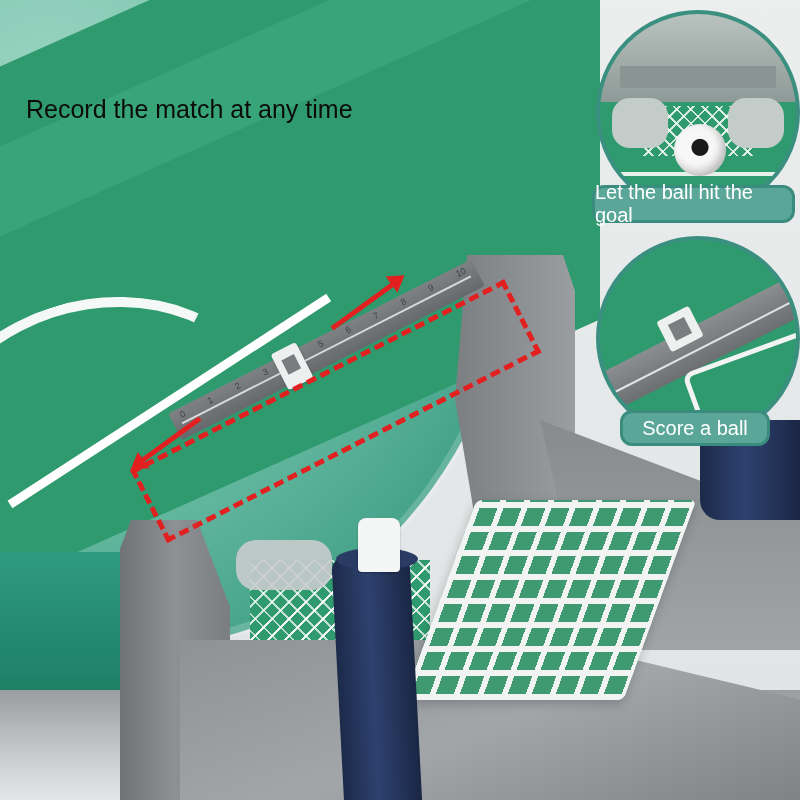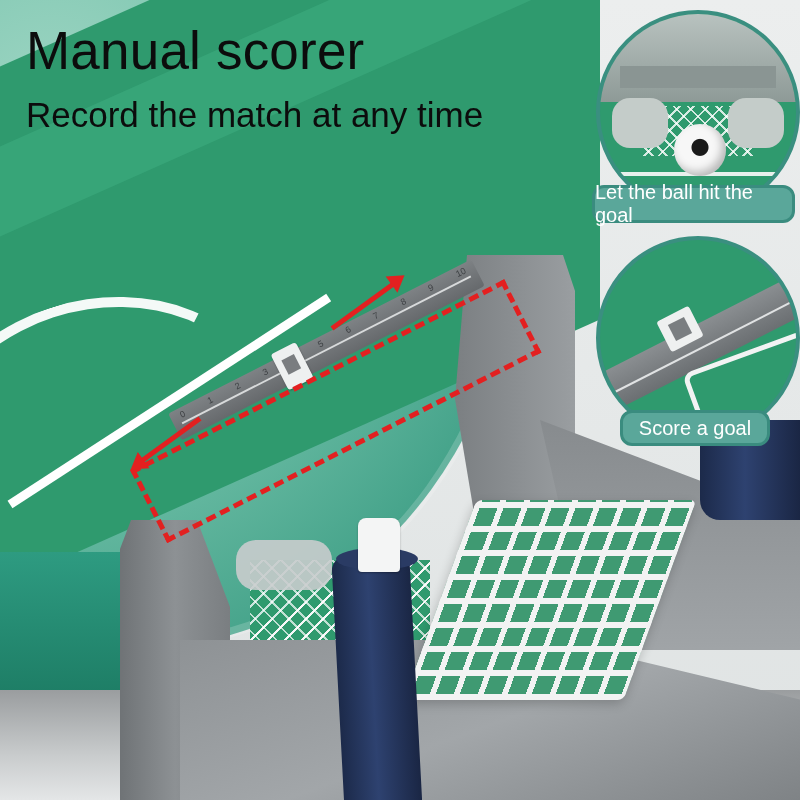--- a/index.html
+++ b/index.html
@@ -43,21 +43,21 @@
     repeating-linear-gradient(-45deg,#2f9a6e 0 10px,rgba(255,255,255,.7) 10px 12px);}
   
   .rod{position:absolute;background:linear-gradient(90deg,#1c2a4a,#2e4270 45%,#1a2644);border-radius:14px;}
   .rod-front{left:338px;top:555px;width:78px;height:260px;transform:rotate(-3deg);}
   .rod-front-cap{position:absolute;left:336px;top:548px;width:82px;height:22px;border-radius:50%;background:#2a3b64;}
   .rod-right{left:700px;top:420px;width:100px;height:100px;border-radius:20px 0 0 20px;}
   .hand{position:absolute;left:358px;top:518px;width:42px;height:54px;background:#f4f5f5;border-radius:8px 8px 4px 4px;box-shadow:0 1px 2px rgba(0,0,0,.3);}
   .glove{position:absolute;left:236px;top:540px;width:96px;height:50px;background:#c9cccd;border-radius:20px;opacity:.9;}
   
   .title{position:absolute;left:26px;top:24px;font-size:53px;color:#0c0c0c;letter-spacing:0.2px;line-height:1;}
-  .subtitle{position:absolute;left:26px;top:97px;font-size:35px;color:#0c0c0c;line-height:1;}
+  .subtitle{position:absolute;left:26px;top:97px;font-size:25px;color:#0c0c0c;line-height:1;}
   
   .inset{position:absolute;border-radius:50%;border:4px solid #3a8f80;overflow:hidden;background:#2f9a6e;}
   .inset-1{left:596px;top:10px;width:196px;height:196px;}
   .inset-2{left:596px;top:236px;width:196px;height:196px;}
   .inset-1 .top{position:absolute;left:0;top:0;width:100%;height:45%;background:linear-gradient(180deg,#b8c2bf,#8e9a97);}
   .inset-1 .bar{position:absolute;left:20px;top:52px;width:156px;height:22px;background:#8a9593;}
   .inset-1 .net{position:absolute;left:40px;top:92px;width:116px;height:50px;background:
     repeating-linear-gradient(45deg,transparent 0 8px,rgba(255,255,255,.8) 8px 10px),
     repeating-linear-gradient(-45deg,#2f9a6e 0 8px,rgba(255,255,255,.8) 8px 10px);}
   .inset-1 .glove-l{position:absolute;left:12px;top:84px;width:56px;height:50px;background:#c4ccc9;border-radius:18px;}
@@ -114,34 +114,33 @@
   <div class="highlight"></div>
   <div class="arrow arrow-up"></div>
   <div class="arrow arrow-down"></div>
 
   <div class="goal"></div>
   <div class="rod rod-right"></div>
   <div class="rod rod-front"></div>
   <div class="rod-front-cap"></div>
   <div class="hand"></div>
 
-  <div class="title">Manual scorer</div>
   <div class="subtitle">Record the match at any time</div>
 
   <div class="inset inset-1">
     <div class="top"></div>
     <div class="bar"></div>
     <div class="net"></div>
     <div class="glove-l"></div>
     <div class="glove-r"></div>
     <div class="line"></div>
     <div class="ball"></div>
   </div>
   <div class="pill pill-1">Let the ball hit the goal</div>
 
   <div class="inset inset-2">
     <div class="bar"></div>
     <div class="bar-line"></div>
     <div class="frame"></div>
     <div class="slider"></div>
   </div>
-  <div class="pill pill-2">Score a goal</div>
+  <div class="pill pill-2">Score a ball</div>
 </div>
 
 </body></html>

